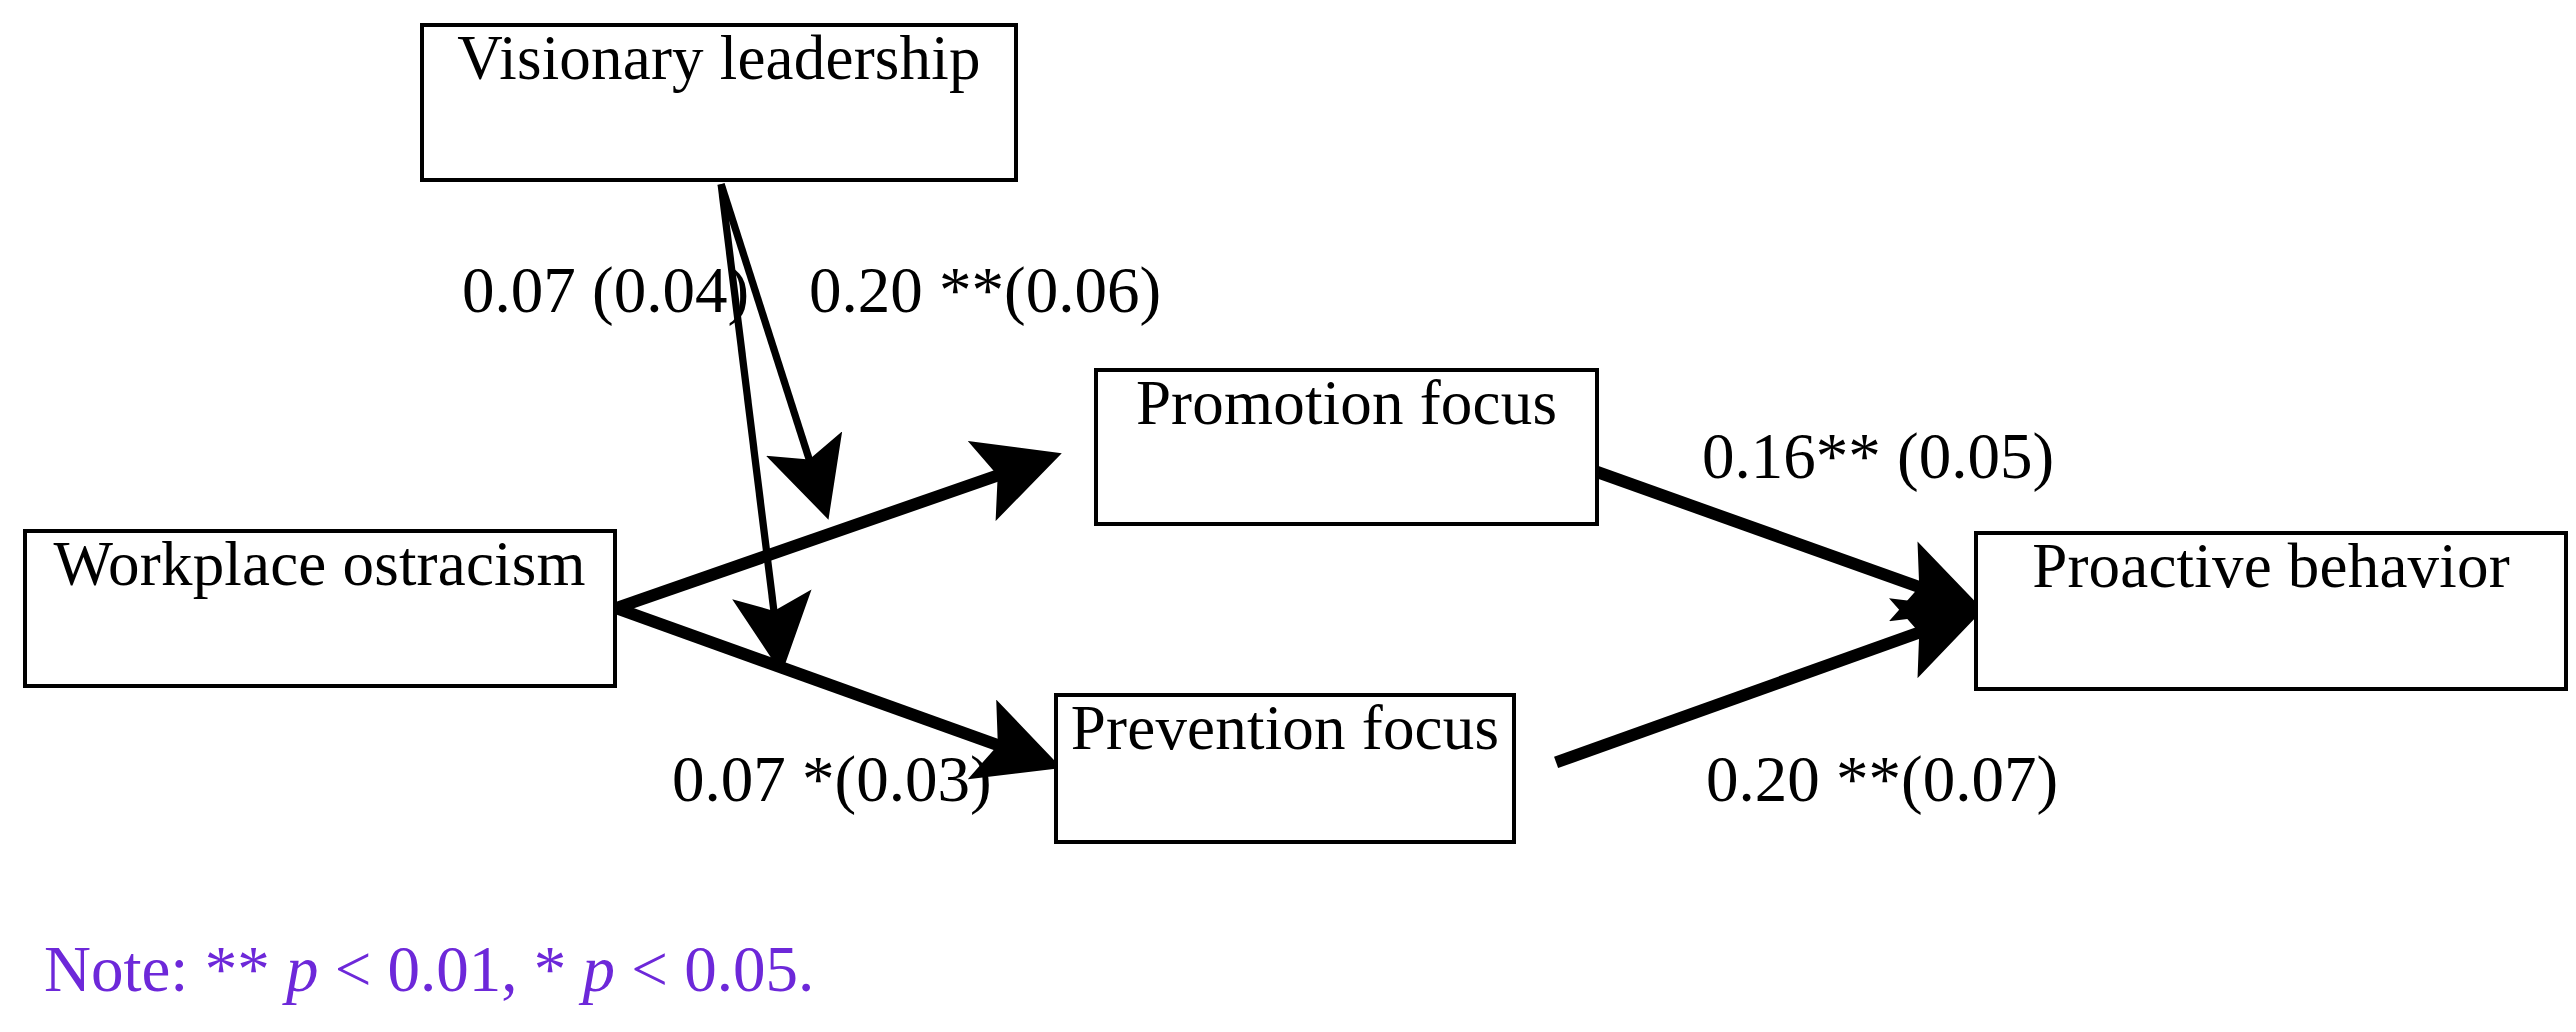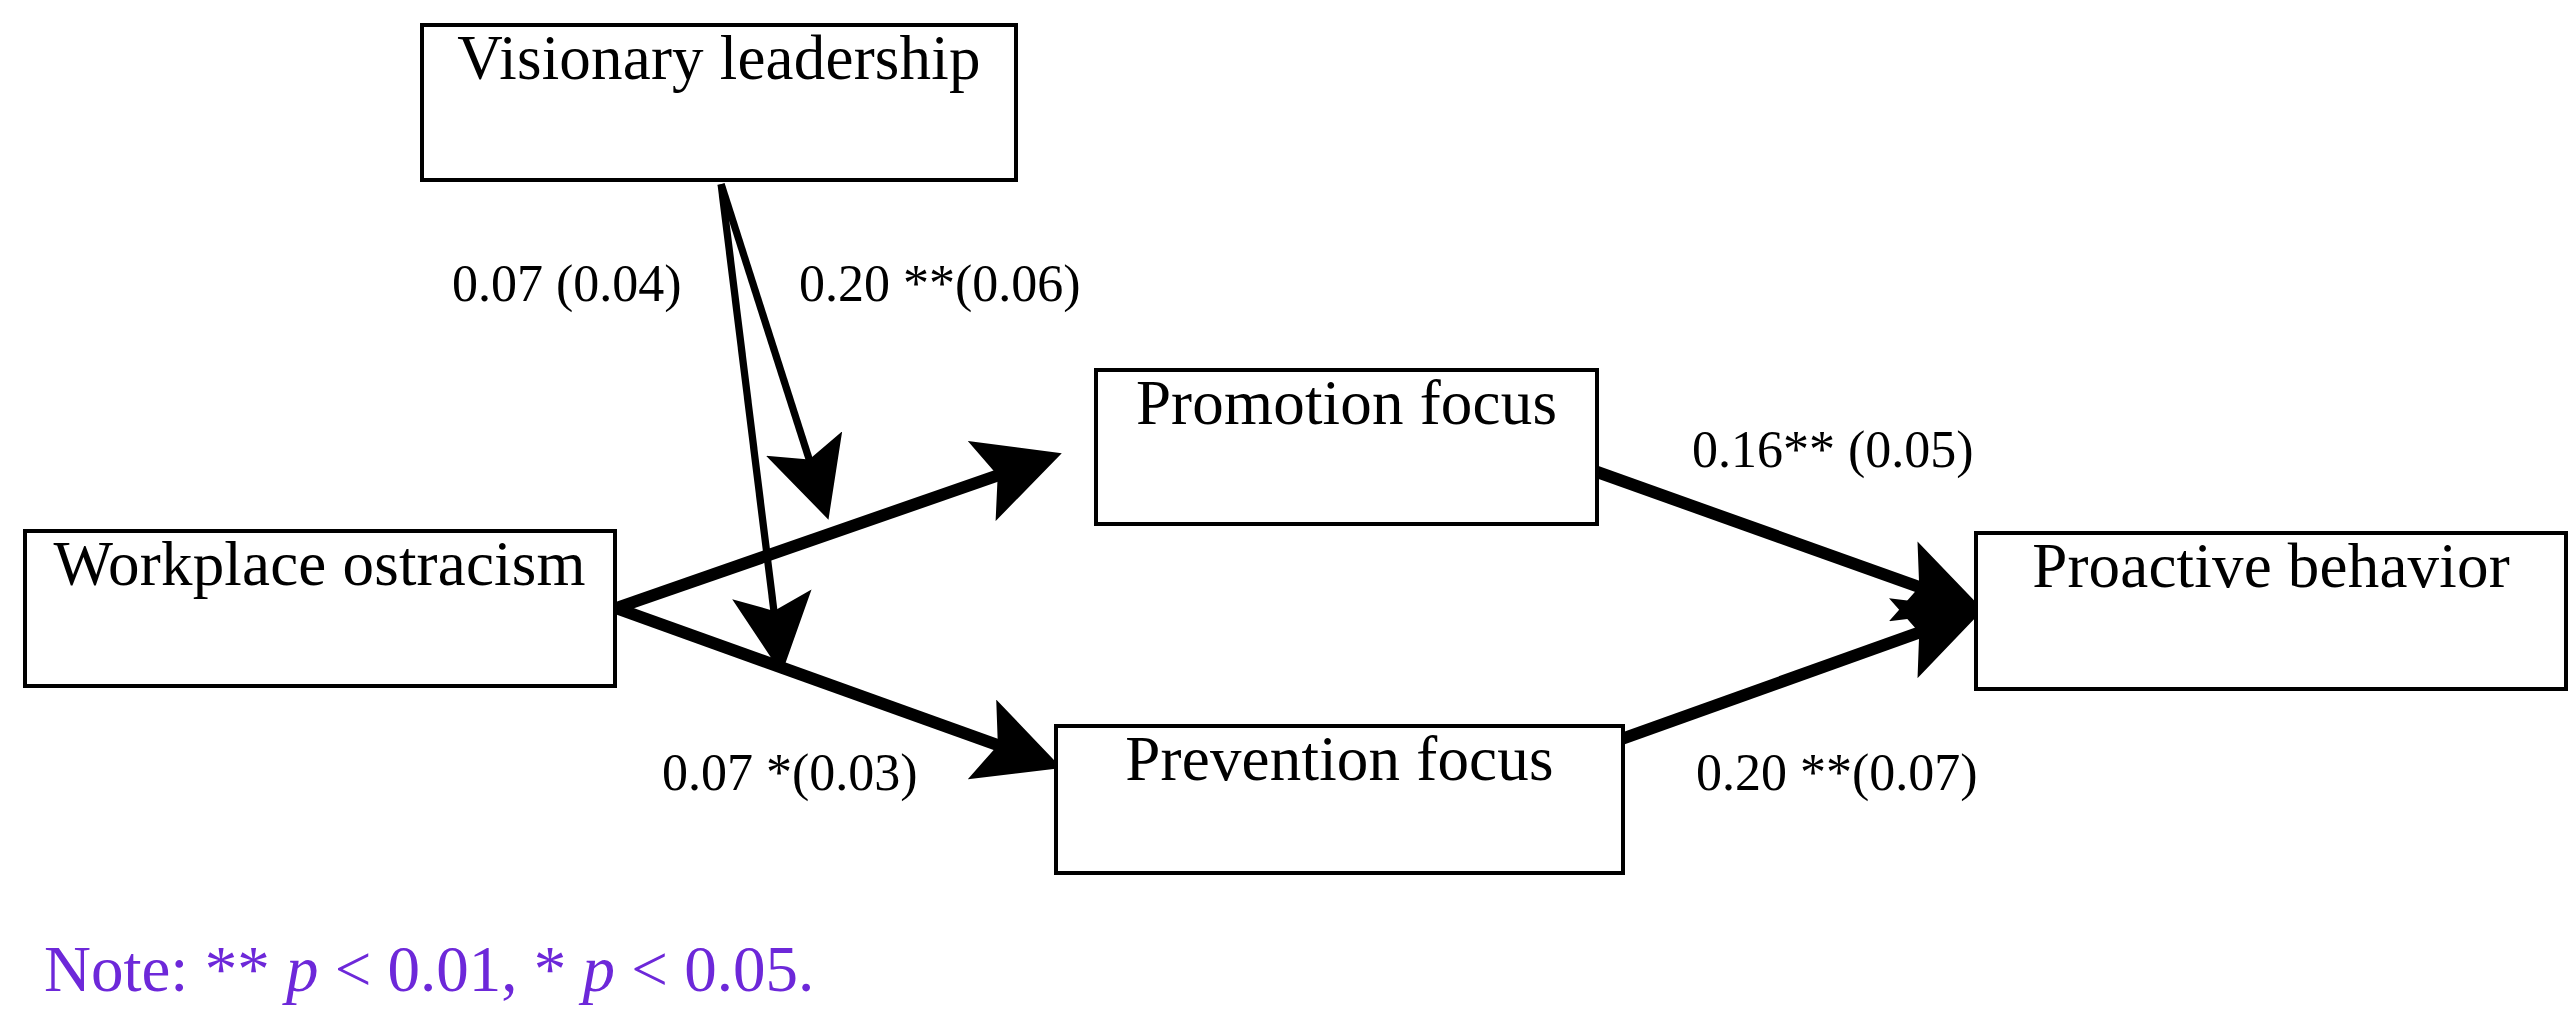--- a/index.html
+++ b/index.html
@@ -41,31 +41,32 @@
     line-height: 1;
     letter-spacing: 0.2px;
     white-space: nowrap;
     color: #000000;
   }
 
   
   #node-visionary-leadership { left: 420px;  top: 22.6px;   width: 598px; height: 159px; }
   #node-workplace-ostracism  { left: 22.6px;   top: 529px;  width: 594px; height: 159px; }
   #node-promotion-focus      { left: 1054px; top: 368px;  width: 505px; height: 158px; margin-left: 40px; }
-  #node-prevention-focus     { left: 1054px; top: 724px;  width: 571px; height: 151px; }
+  #node-prevention-focus     { left: 1054px; top: 693px;  width: 462px; height: 151px; }
   #node-proactive-behavior   { left: 1974px; top: 531px;  width: 594px; height: 160px; }
 
   .path-label {
     position: absolute;
-    font-size: 52px;
+    font-size: 65px;
     line-height: 1;
     white-space: nowrap;
     color: #000000;
     z-index: 4;
     background: transparent;
+    margin-left: 10px;
   }
   #label-vl-to-prevention { left: 452px;  top: 258px; }
   #label-vl-to-promotion  { left: 799px;  top: 258px; }
   #label-wo-to-promotion  { left: 824px; top: 546px; }
   #label-wo-to-prevention { left: 662px;  top: 747px; }
   #label-promo-to-pb      { left: 1692px; top: 424px; }
   #label-prev-to-pb       { left: 1696px; top: 747px; }
 
   #note {
     position: absolute;

